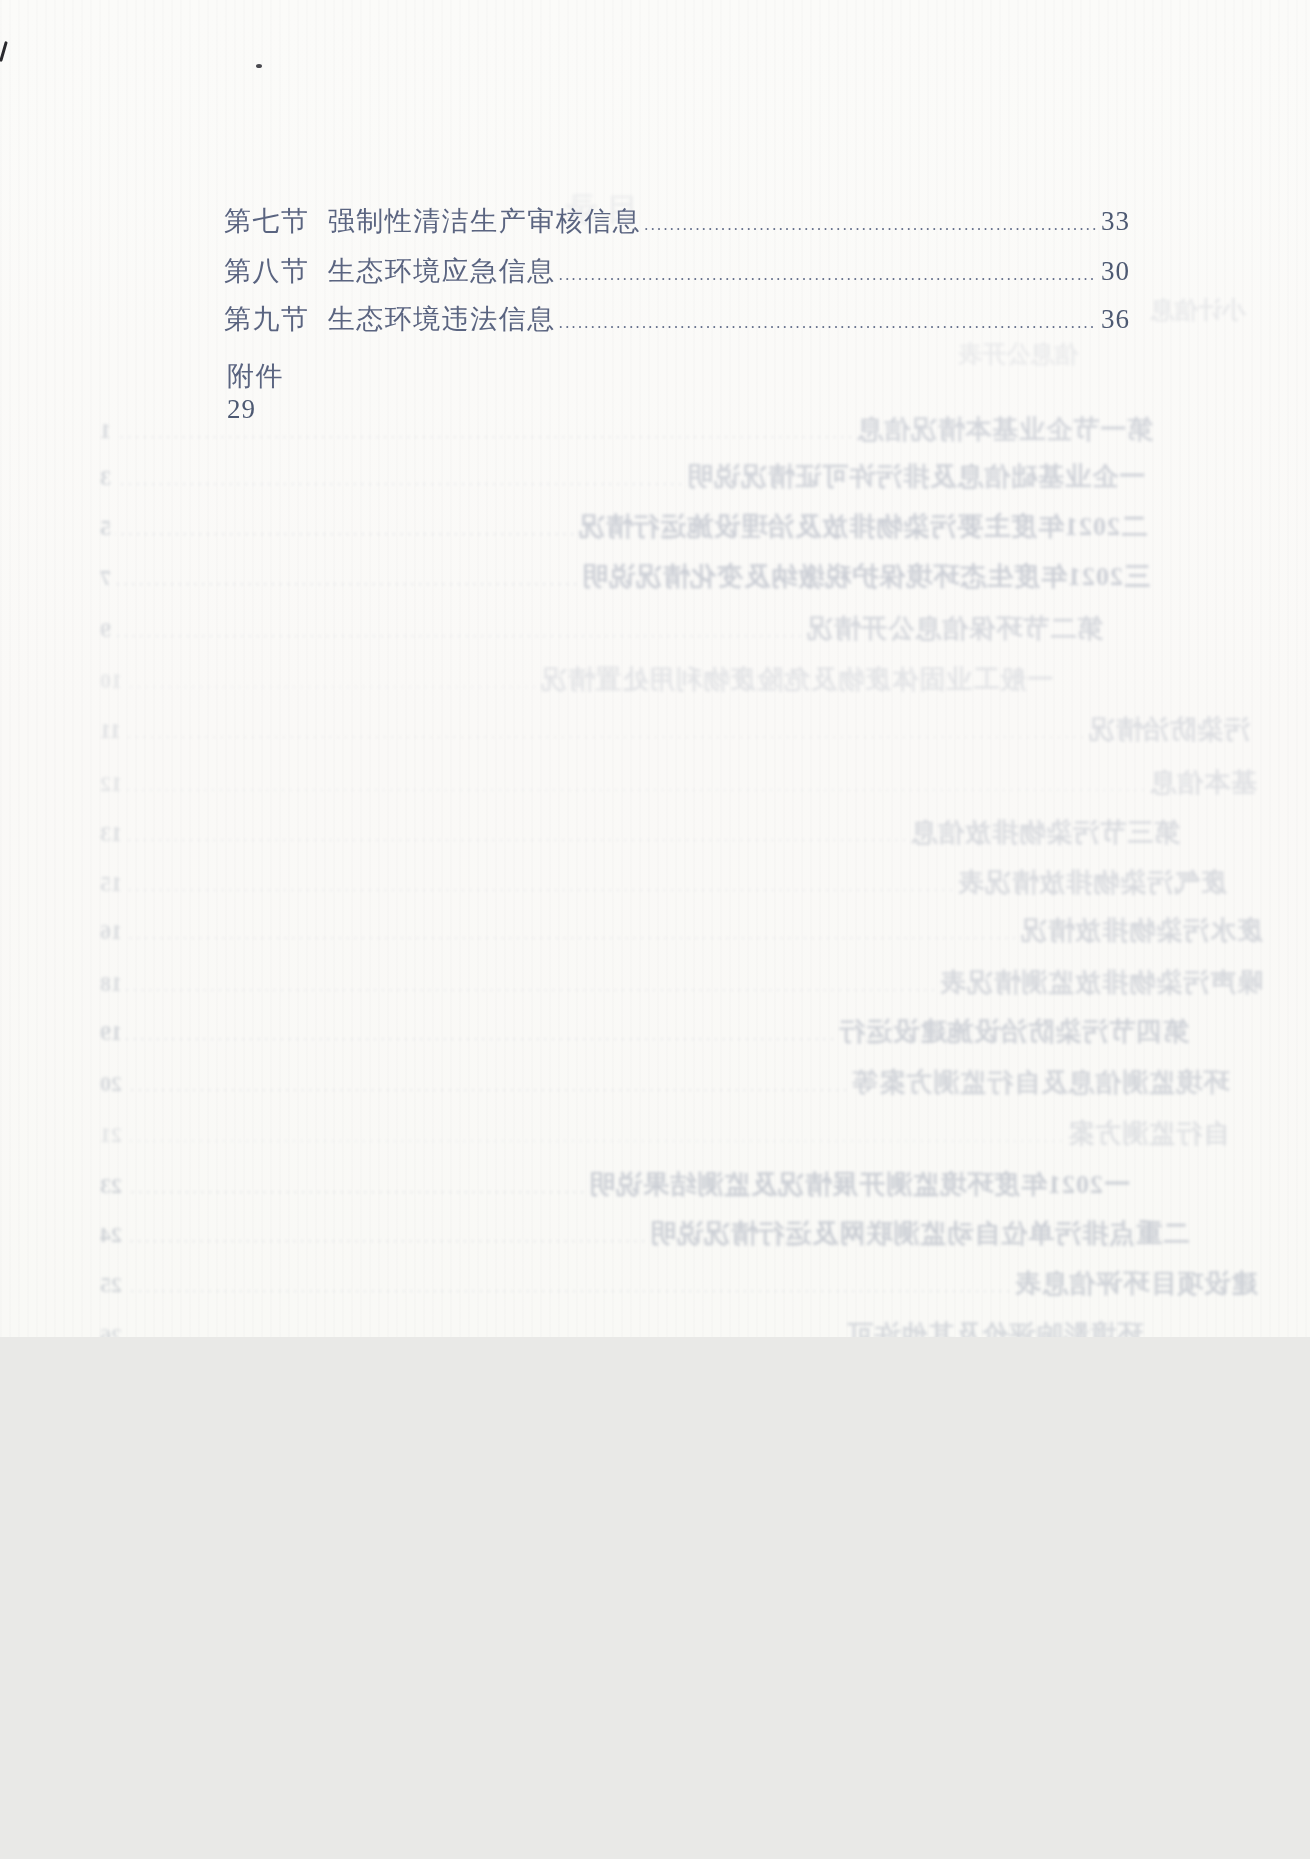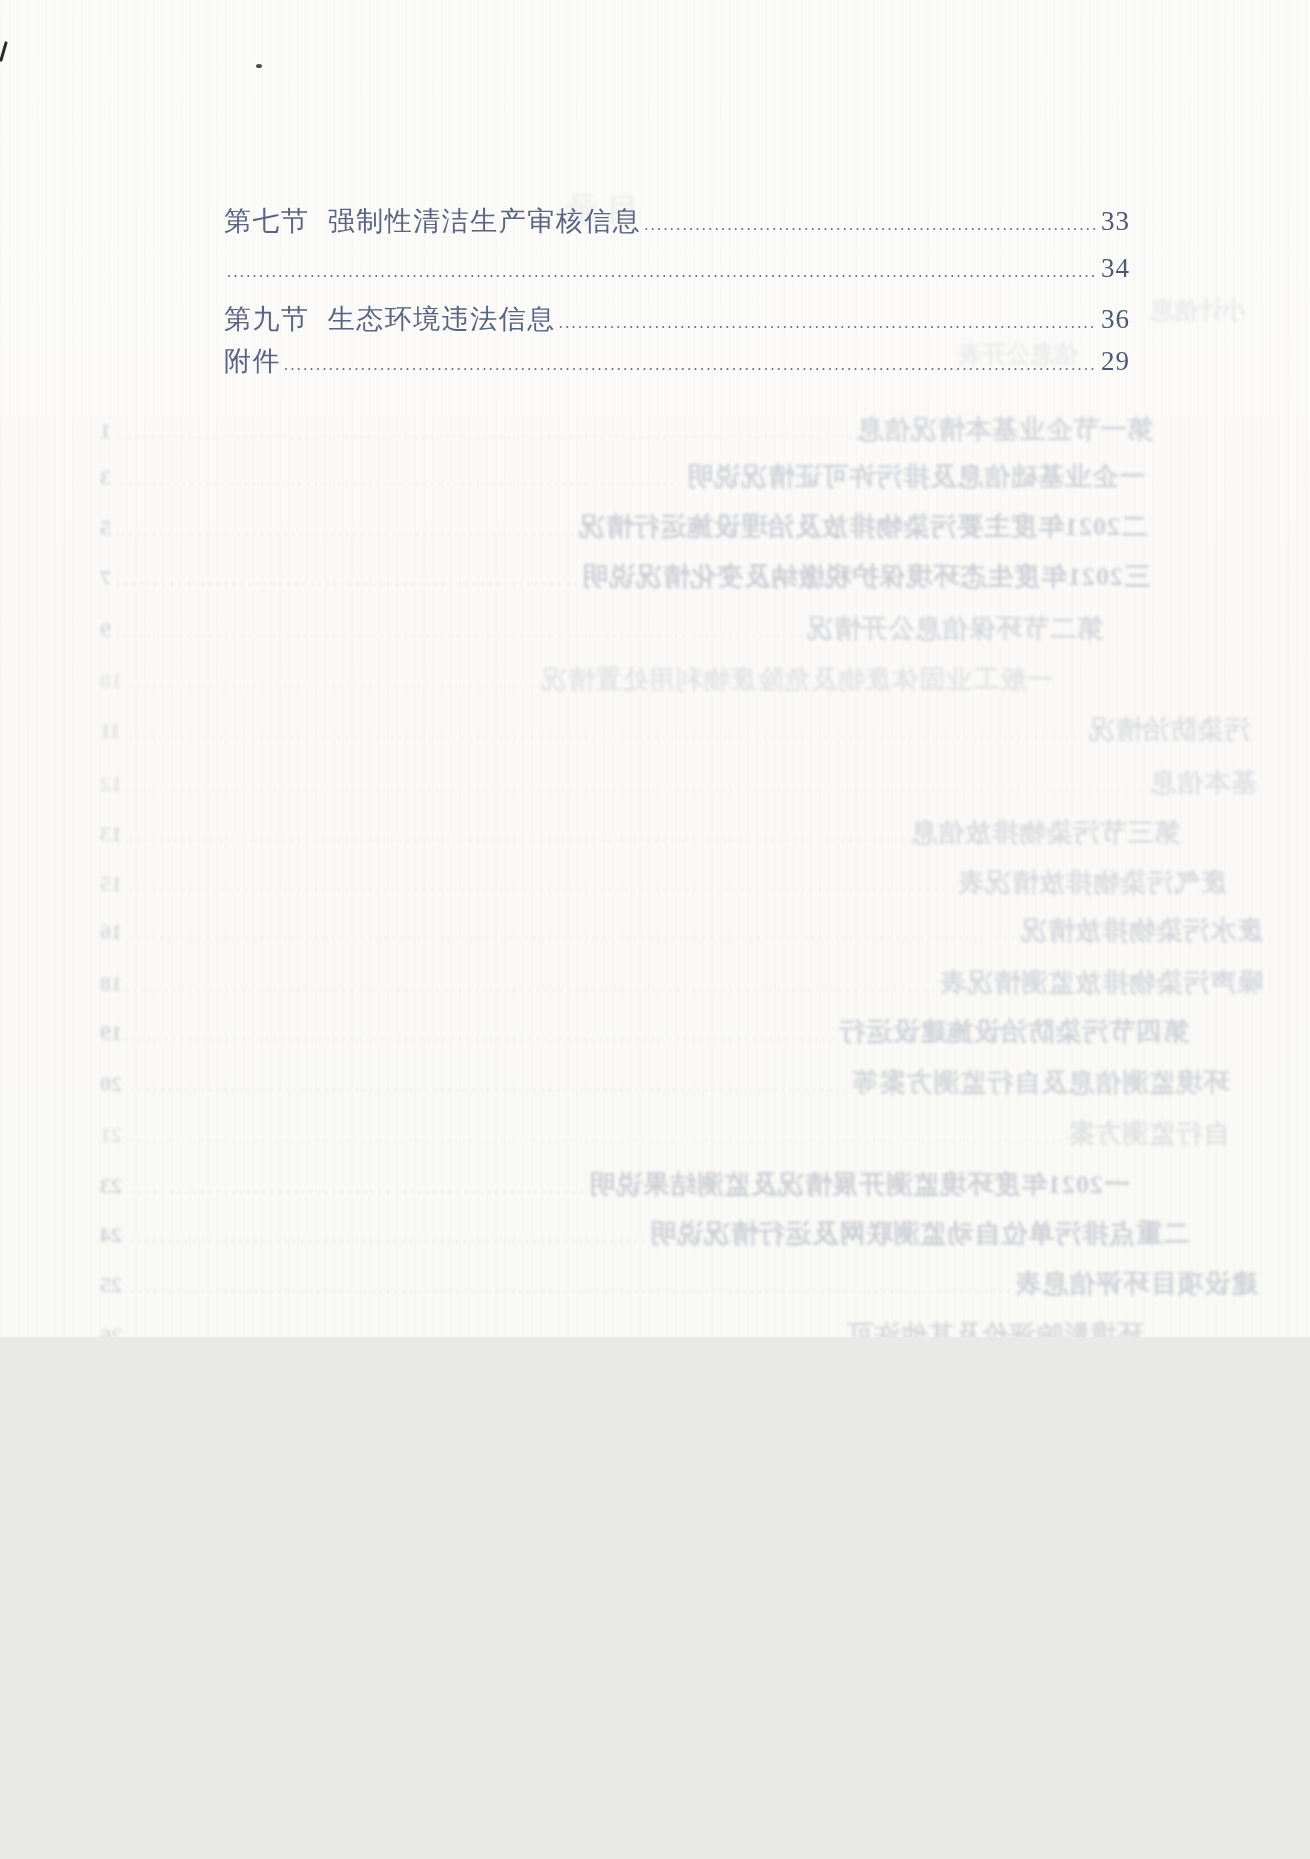--- a/index.html
+++ b/index.html
@@ -66,29 +66,30 @@
 <body>
 
 <div class="page">
   <div id="toc-rows">
       <div class="toc-row" style="top: 203px;">
         <span class="toc-label">第七节 强制性清洁生产审核信息</span>
         <span class="leader"><span class="dots">............................................................................................................................................................................................................................................................................................................</span></span>
         <span class="toc-page">33</span>
       </div>
       <div class="toc-row" style="top: 253.4px;">
-        <span class="leader"><span class="dots">............................................................................................................................................................................................................................................................................................................</span></span>
-        <span class="toc-page">34</span>
+        <span class="toc-label">第八节 生态环境应急信息</span>
+        <span class="leader"><span class="dots">............................................................................................................................................................................................................................................................................................................</span></span>
+        <span class="toc-page">30</span>
       </div>
       <div class="toc-row" style="top: 301px;">
         <span class="toc-label">第九节 生态环境违法信息</span>
         <span class="leader"><span class="dots">............................................................................................................................................................................................................................................................................................................</span></span>
         <span class="toc-page">36</span>
       </div>
-      <div class="toc-row" style="top: 343px;">
+      <div class="toc-row" style="top: 358px; flex-direction: column;">
         <span class="toc-label">附件</span>
         <span class="leader"><span class="dots">............................................................................................................................................................................................................................................................................................................</span></span>
         <span class="toc-page">29</span>
       </div>
     </div>
   <div id="ghost-rows">
       <div class="ghost-row" style="top: 412px; opacity: 0.22; padding-left: 112px; width: 1053px;">
         <span class="ghost-label">第一节企业基本情况信息</span>
         <span class="leader"><span class="dots">............................................................................................................................................................................................................................</span></span>
         <span class="ghost-num">1</span>

